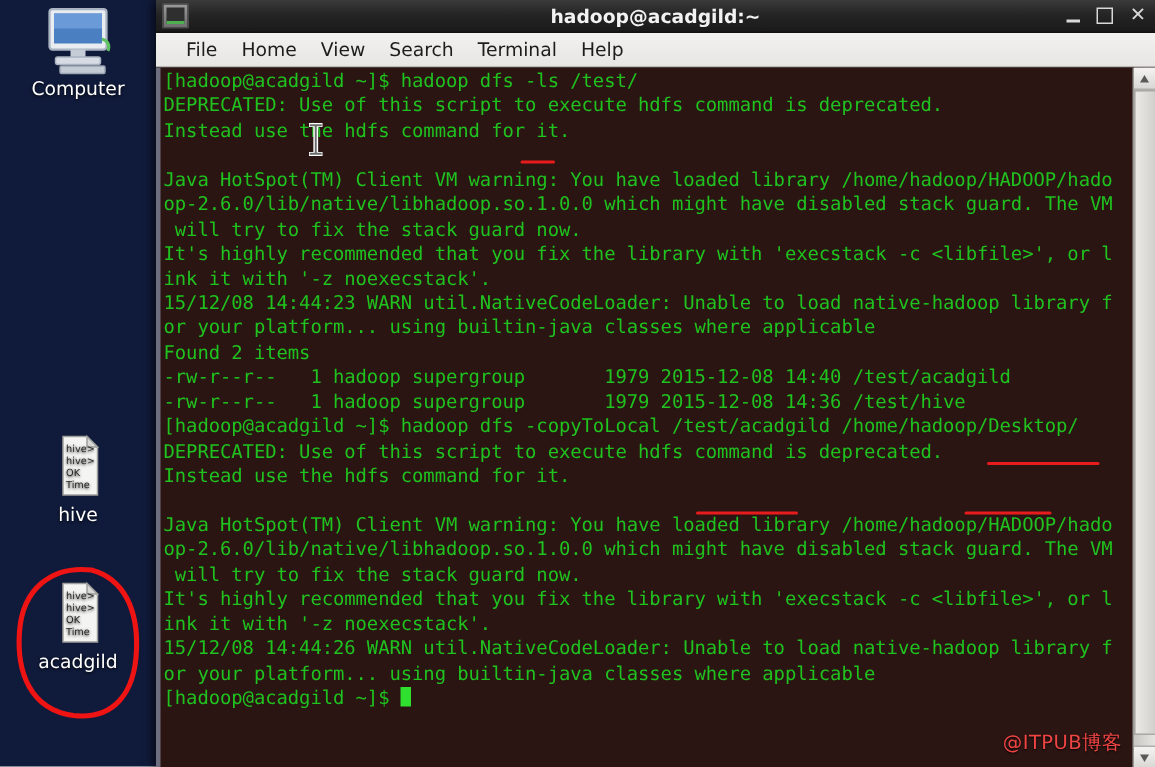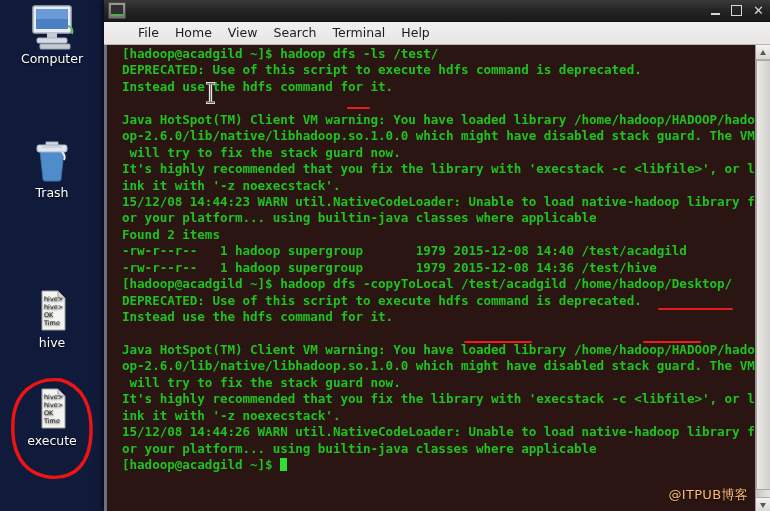--- a/index.html
+++ b/index.html
@@ -119,21 +119,21 @@
   }
   .win-btn.max { width: 9px; height: 9px; border: 1.6px solid #d8d8d8; }
   .win-btn.close { font-size: 13px; font-weight: bold; }
 
   #menu-bar {
     height: 23px;
     background: linear-gradient(180deg, #f2f1f0 0%, #e7e6e4 100%);
     border-bottom: 1px solid #b9b7b4;
     display: flex;
     align-items: center;
-    padding-left: 26px;
+    padding-left: 12px;
     box-sizing: border-box;
     text-align: center;
   }
   .menu-item {
     font-size: 12.5px;
     color: #1d1d1d;
     font-family: "DejaVu Sans", sans-serif;
     padding: 2px 8px 3px 8px;
     cursor: default;
     white-space: nowrap;
@@ -147,29 +147,28 @@
     overflow: hidden;
   }
   #term-left-edge {
     position: absolute;
     left: 0; top: 0; bottom: 0;
     width: 3px;
     background: #6e6e7e;
   }
   #term-text {
     position: absolute;
-    left: 18px; top: 1px;
+    left: 5px; top: 1px;
     right: 17px;
     color: #1fc21f;
     font-family: "DejaVu Sans Mono", monospace;
     font-size: 12.6px;
     line-height: 16.45px;
     white-space: pre;
     letter-spacing: -0.05px;
-    font-weight: bold;
   }
   #term-text .line { height: 16.45px; }
   .cursor-block {
     display: inline-block;
     width: 7px;
     height: 13px;
     background: #2fe02f;
     vertical-align: -2px;
   }
 
@@ -237,21 +236,21 @@
 
   #mouse-cursor {
     position: absolute;
     pointer-events: none;
   }
 
   #watermark {
     position: absolute;
     right: 22px;
     bottom: 7px;
-    color: #fdba74;
+    color: #ef4444;
     font-size: 13px;
     font-family: "DejaVu Sans", sans-serif;
     text-shadow: 0 1px 1px rgba(0,0,0,0.9);
     letter-spacing: 0.3px;
     margin-left: 32px;
   }
 </style>
 </head>
 <body>
 
@@ -268,32 +267,20 @@
           <rect x="23" y="29" width="10" height="5" fill="#c6ccd6"></rect>
           <rect x="13" y="34" width="30" height="5" rx="1.5" fill="#d7dce4" stroke="#a8b2bf"></rect>
           <rect x="16" y="40" width="30" height="5" rx="1" fill="#c3cad4" stroke="#9aa5b3"></rect>
           <path d="M44 22 q6 2 4 8" stroke="#5fc35f" stroke-width="2" fill="none"></path>
         </svg>
       </span>
       <span class="label">Computer</span>
     </div>
 
 
-    <div class="desk-icon" style="top:138px;">
-      <span class="glyph">
-        <svg width="56" height="46" viewBox="0 0 56 46">
-          <path d="M16 13 h24 l-3 28 a2 2 0 0 1 -2 2 h-14 a2 2 0 0 1 -2 -2 z" fill="#4f8ccc" stroke="#3a6fa8"></path>
-          <rect x="13" y="7" width="30" height="7" rx="2" fill="#dfe6ee" stroke="#a9b4c1"></rect>
-          <path d="M18 9 l20 0" stroke="#b9c3cf" stroke-width="1"></path>
-          <path d="M22 4 h12 v3 h-12 z" fill="#cfd8e2" stroke="#a9b4c1"></path>
-          <path d="M38 14 q4 4 2 8" stroke="#e8eef5" stroke-width="2" fill="none"></path>
-        </svg>
-      </span>
-      <span class="label">Trash</span>
-    </div>
 
     <div class="desk-icon" style="top:288px;">
       <span class="glyph">
         <svg width="56" height="46" viewBox="0 0 56 46">
           <path d="M18 3 h16 l7 7 v32 h-23 z" fill="#f4f4f2" stroke="#9e9e9c" stroke-width="1"></path>
           <path d="M34 3 l7 7 h-7 z" fill="#d8d8d4" stroke="#9e9e9c" stroke-width="1"></path>
           <text x="20" y="13" font-family="DejaVu Sans" font-size="6.5" fill="#2a2a2a">hive&gt;</text>
           <text x="20" y="21" font-family="DejaVu Sans" font-size="6.5" fill="#2a2a2a">hive&gt;</text>
           <text x="20" y="29" font-family="DejaVu Sans" font-size="6.5" fill="#2a2a2a">OK</text>
           <text x="20" y="37" font-family="DejaVu Sans" font-size="6.5" fill="#2a2a2a">Time</text>
@@ -306,33 +293,34 @@
       <span class="glyph">
         <svg width="56" height="46" viewBox="0 0 56 46">
           <path d="M18 3 h16 l7 7 v32 h-23 z" fill="#f4f4f2" stroke="#9e9e9c" stroke-width="1"></path>
           <path d="M34 3 l7 7 h-7 z" fill="#d8d8d4" stroke="#9e9e9c" stroke-width="1"></path>
           <text x="20" y="13" font-family="DejaVu Sans" font-size="6.5" fill="#2a2a2a">hive&gt;</text>
           <text x="20" y="21" font-family="DejaVu Sans" font-size="6.5" fill="#2a2a2a">hive&gt;</text>
           <text x="20" y="29" font-family="DejaVu Sans" font-size="6.5" fill="#2a2a2a">OK</text>
           <text x="20" y="37" font-family="DejaVu Sans" font-size="6.5" fill="#2a2a2a">Time</text>
         </svg>
       </span>
-      <span class="label">execute</span>
+      <span class="label">acadgild</span>
     </div>
 
     <svg id="red-circle" style="left:4px; top:374px;" width="96" height="112">
       <path d="M57 6 C30 3, 11 19, 9 47 C7 74, 16 99, 45 103 C72 106, 86 88, 87 59 C88 33, 79 12, 57 6 Z" fill="none" stroke="#ee1414" stroke-width="3.4" stroke-linecap="round"></path>
     </svg>
 
   </div>
 
   <div id="terminal-window">
 
     <div id="title-bar">
       <div id="title-bar-icon"></div>
+      <div id="window-title">hadoop@acadgild:~</div>
       <div id="window-buttons">
         <span class="win-btn min"></span>
         <span class="win-btn max"></span>
         <span class="win-btn close">✕</span>
       </div>
     </div>
 
     <div id="menu-bar">
       <div class="menu-item">File</div>
       <div class="menu-item">Home</div>

